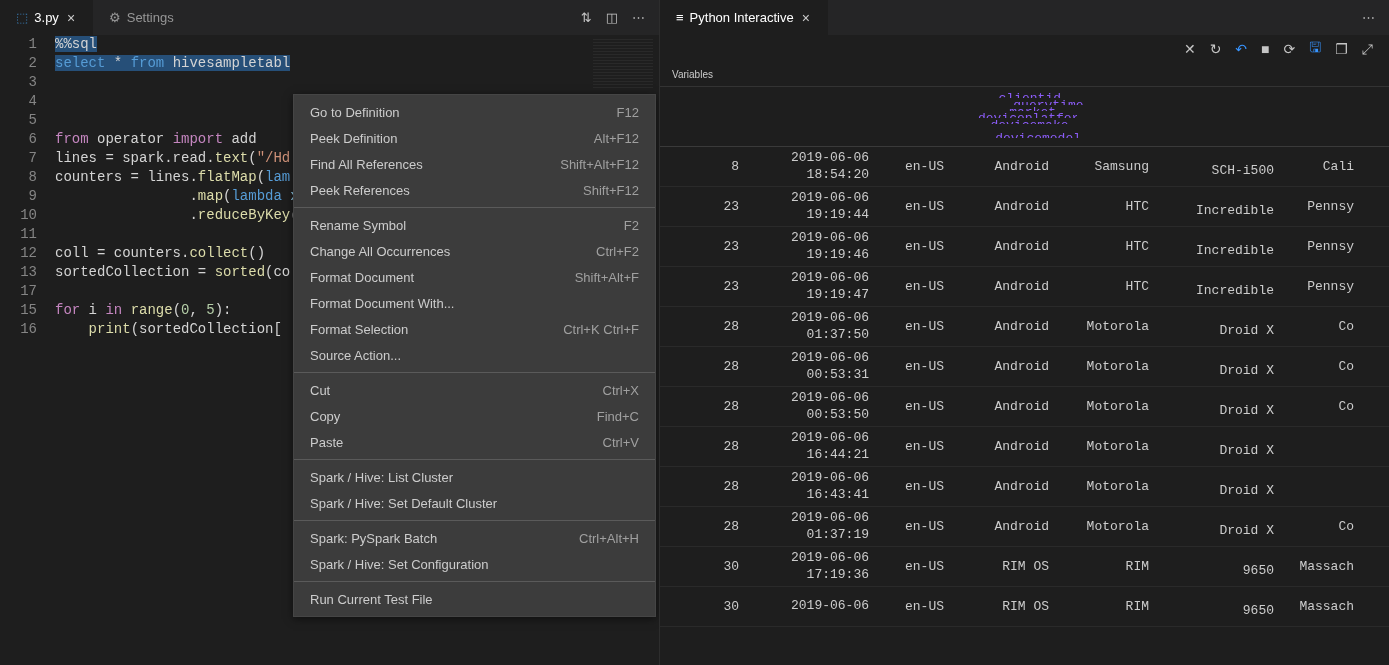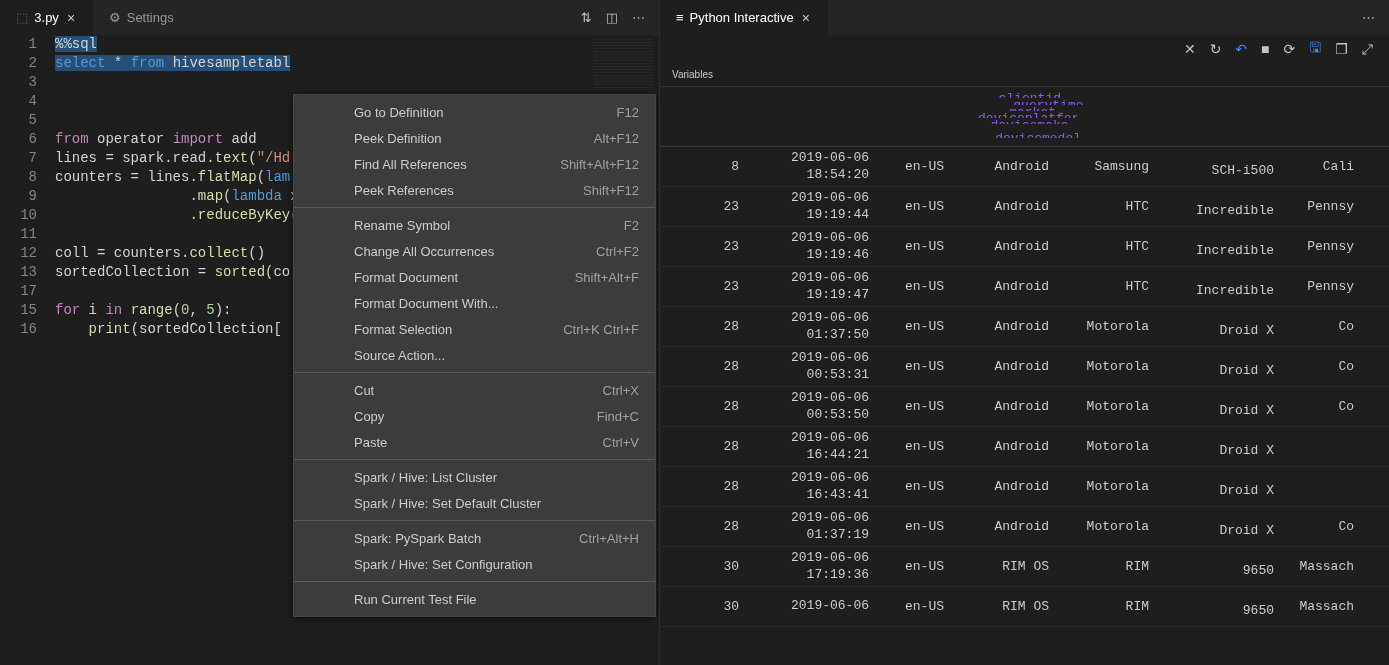--- a/index.html
+++ b/index.html
@@ -114,21 +114,20 @@
   font-size: 13px;
   z-index: 10;
 }
 .menu-item {
   height: 26px;
   display: flex;
   align-items: center;
   padding: 0 16px;
   color: #cccccc;
   cursor: pointer;
-  margin-left: 44px;
 }
 .menu-item .shortcut {
   margin-left: auto;
   color: #a0a0a0;
 }
 .menu-item.highlighted {
   background: #0e639c;
 }
 .menu-item.highlighted .shortcut { color: #ffffff; }
 .menu-item.highlight-border {

